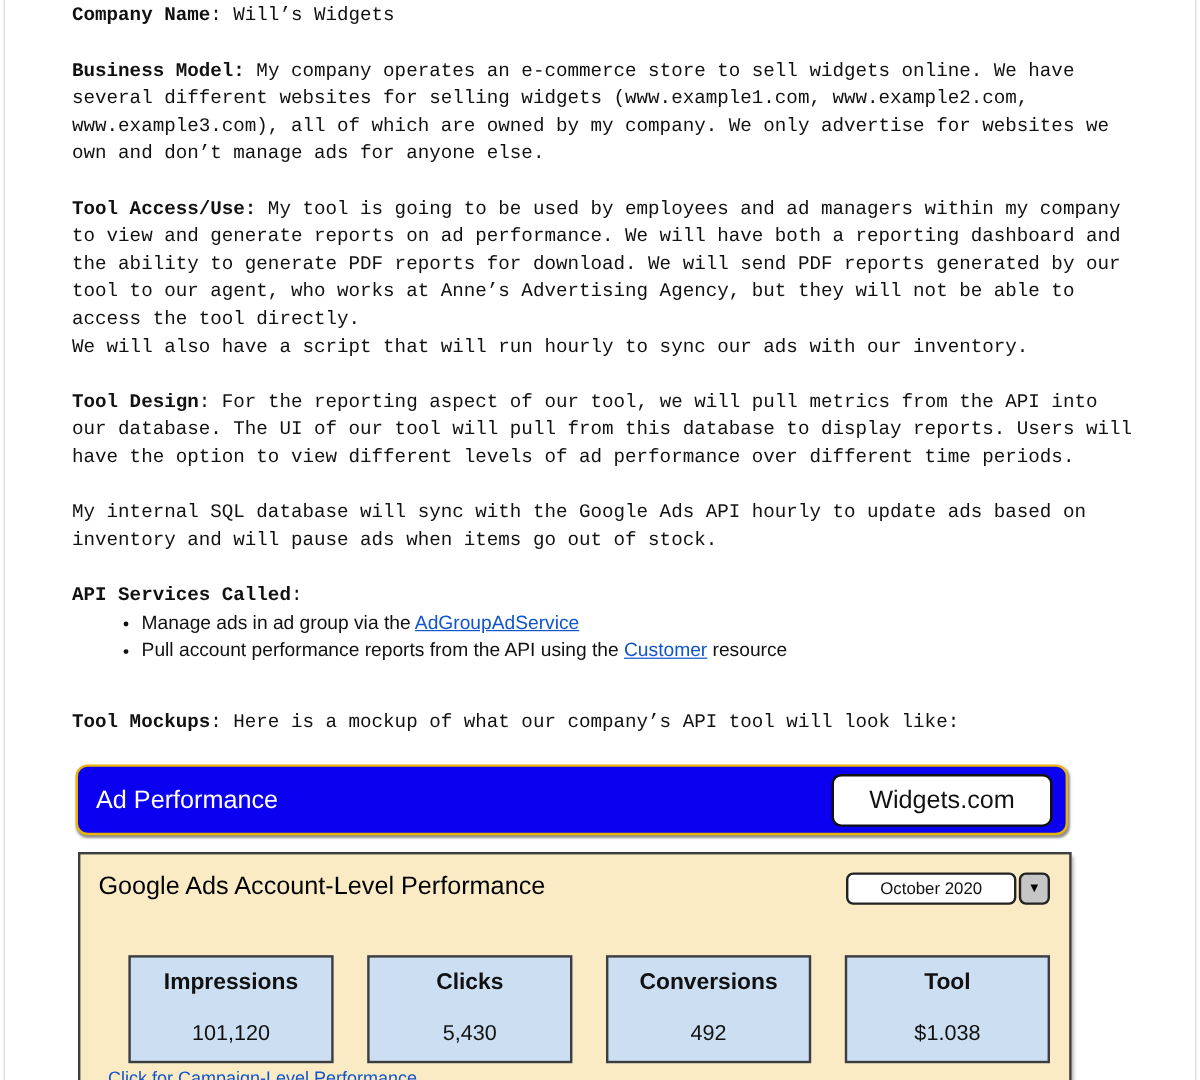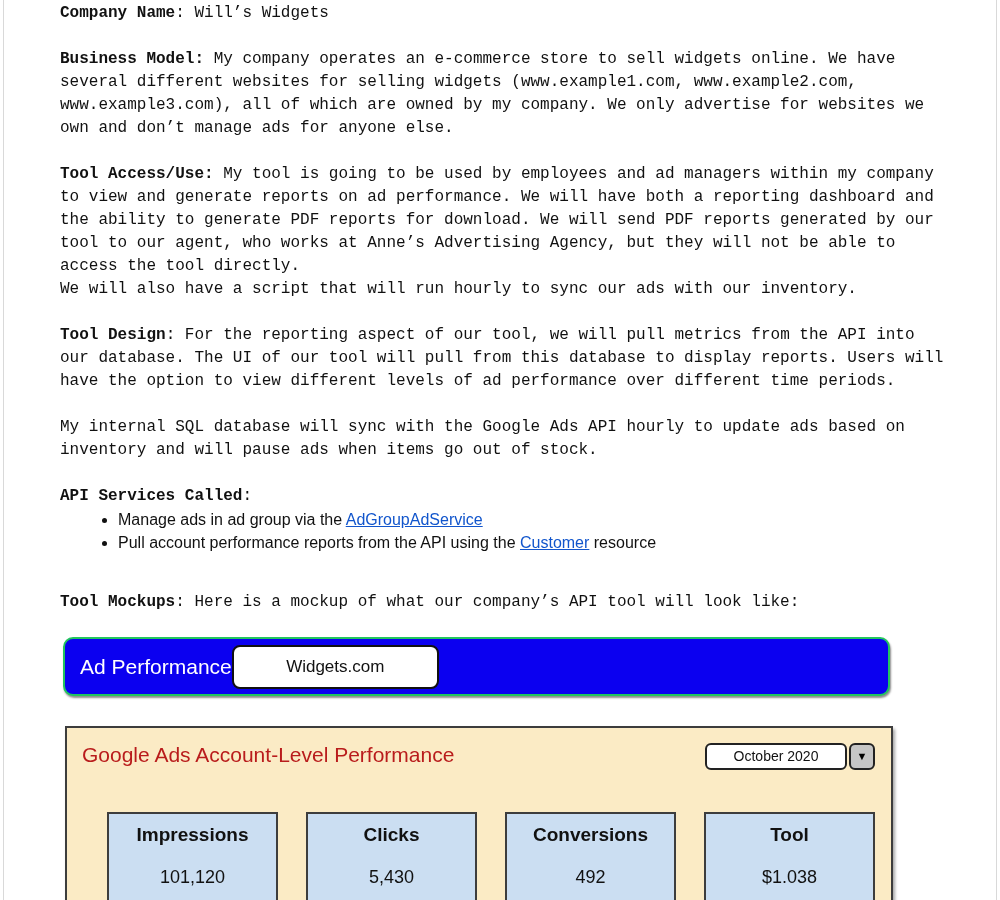--- a/index.html
+++ b/index.html
@@ -29,55 +29,55 @@
     margin: 0 0 37px 0; padding: 0 0 0 58px;
     list-style-type: disc;
   }
   .doc li { line-height: 23px; }
 
   
   .mock-header {
     box-sizing: border-box;
     margin-left: 3px; width: 827px; height: 59px;
     background: #0b00f0;
-    border: 2px solid #22c55e;
+    border: 2px solid #eab308;
     border-radius: 10px;
     box-shadow: 1px 2px 2px rgba(0,0,0,0.45);
-    display: flex; align-items: center; 
+    display: flex; align-items: center; justify-content: space-between;
     padding: 0 11px 0 15px;
-    margin-bottom: 30px;
+    margin-bottom: 14px;
   }
   .mock-header .title {
     color: #ffffff; font-size: 21px;
   }
   .site-btn {
     box-sizing: border-box;
-    width: 207px; height: 44px;
+    width: 184px; height: 44px;
     background: #ffffff;
     border: 2px solid #111111;
     border-radius: 8px;
     display: flex; align-items: center; justify-content: center;
-    font-size: 17px; color: #111111;
+    font-size: 21px; color: #111111;
     cursor: pointer;
   }
 
   
   .panel {
     box-sizing: border-box;
     position: relative;
     margin-left: 5px; width: 828px; height: 209px;
     background: #fbebc5;
     border: 2px solid #3d3d3d;
     box-shadow: 2px 3px 3px rgba(0,0,0,0.35);
   }
   .panel-head {
     display: flex; align-items: flex-start; justify-content: space-between;
     padding: 15px 16px 0 15px;
   }
-  .panel-title { font-size: 21px; color: #b91c1c; }
+  .panel-title { font-size: 21px; color: #000000; }
   .dropdown { display: flex; gap: 2px; align-items: stretch; height: 27px; cursor: pointer; padding-left: 44px; }
   .dropdown .field {
     box-sizing: border-box;
     width: 142px;
     background: #ffffff;
     border: 2px solid #222222;
     border-radius: 6px;
     display: flex; align-items: center; justify-content: center;
     font-size: 14px; color: #111111;
   }

